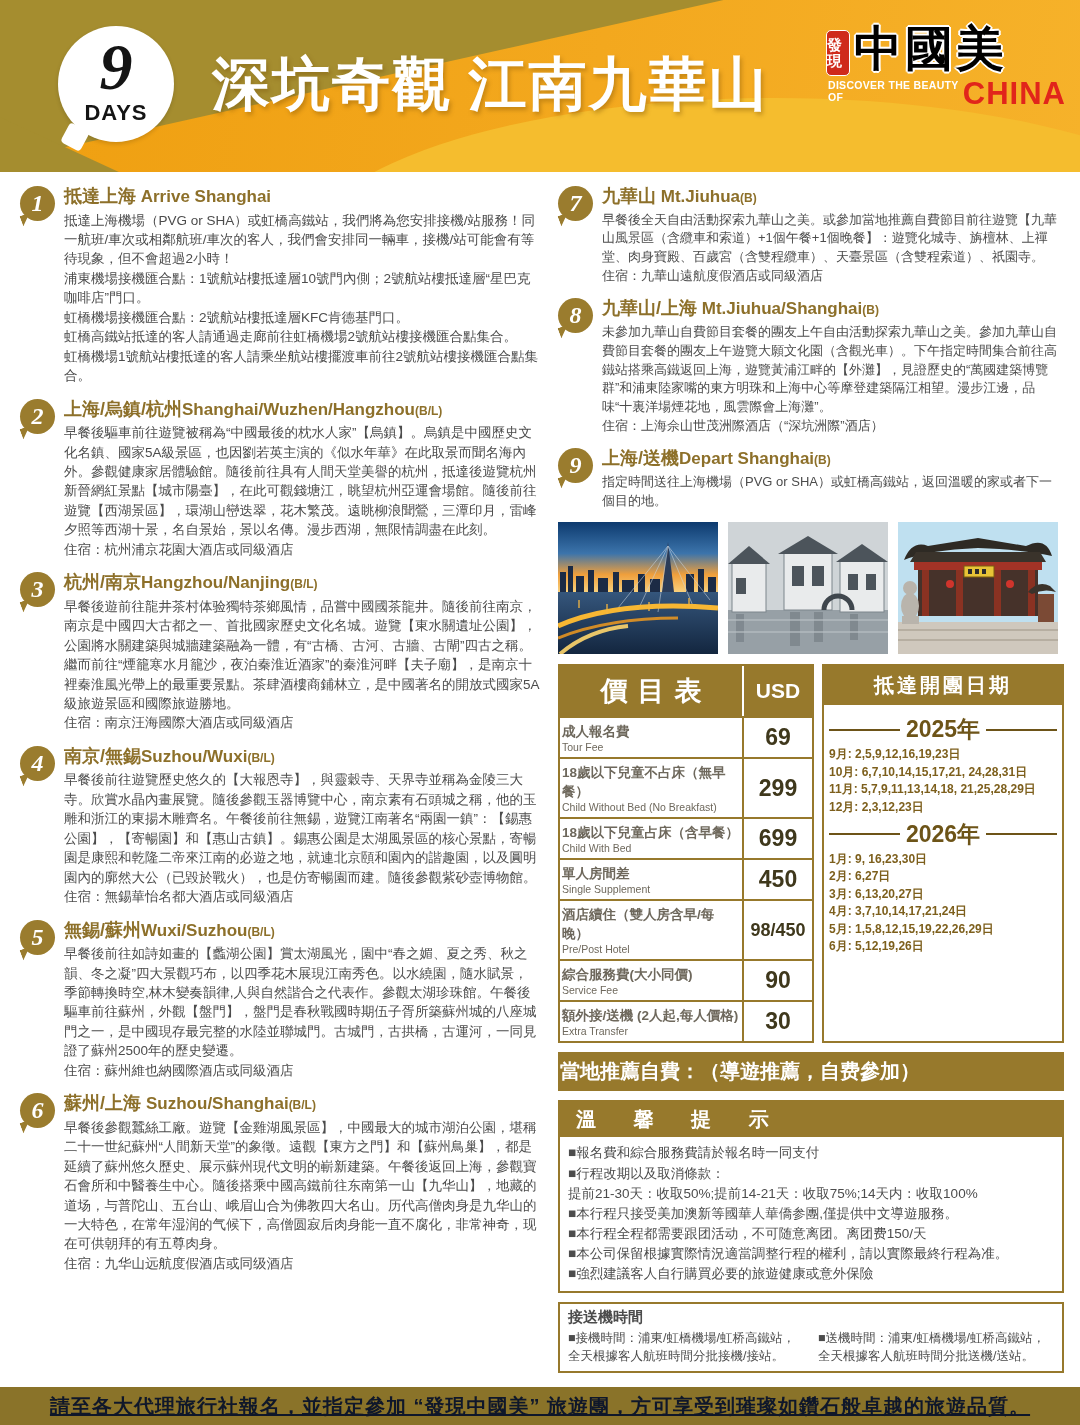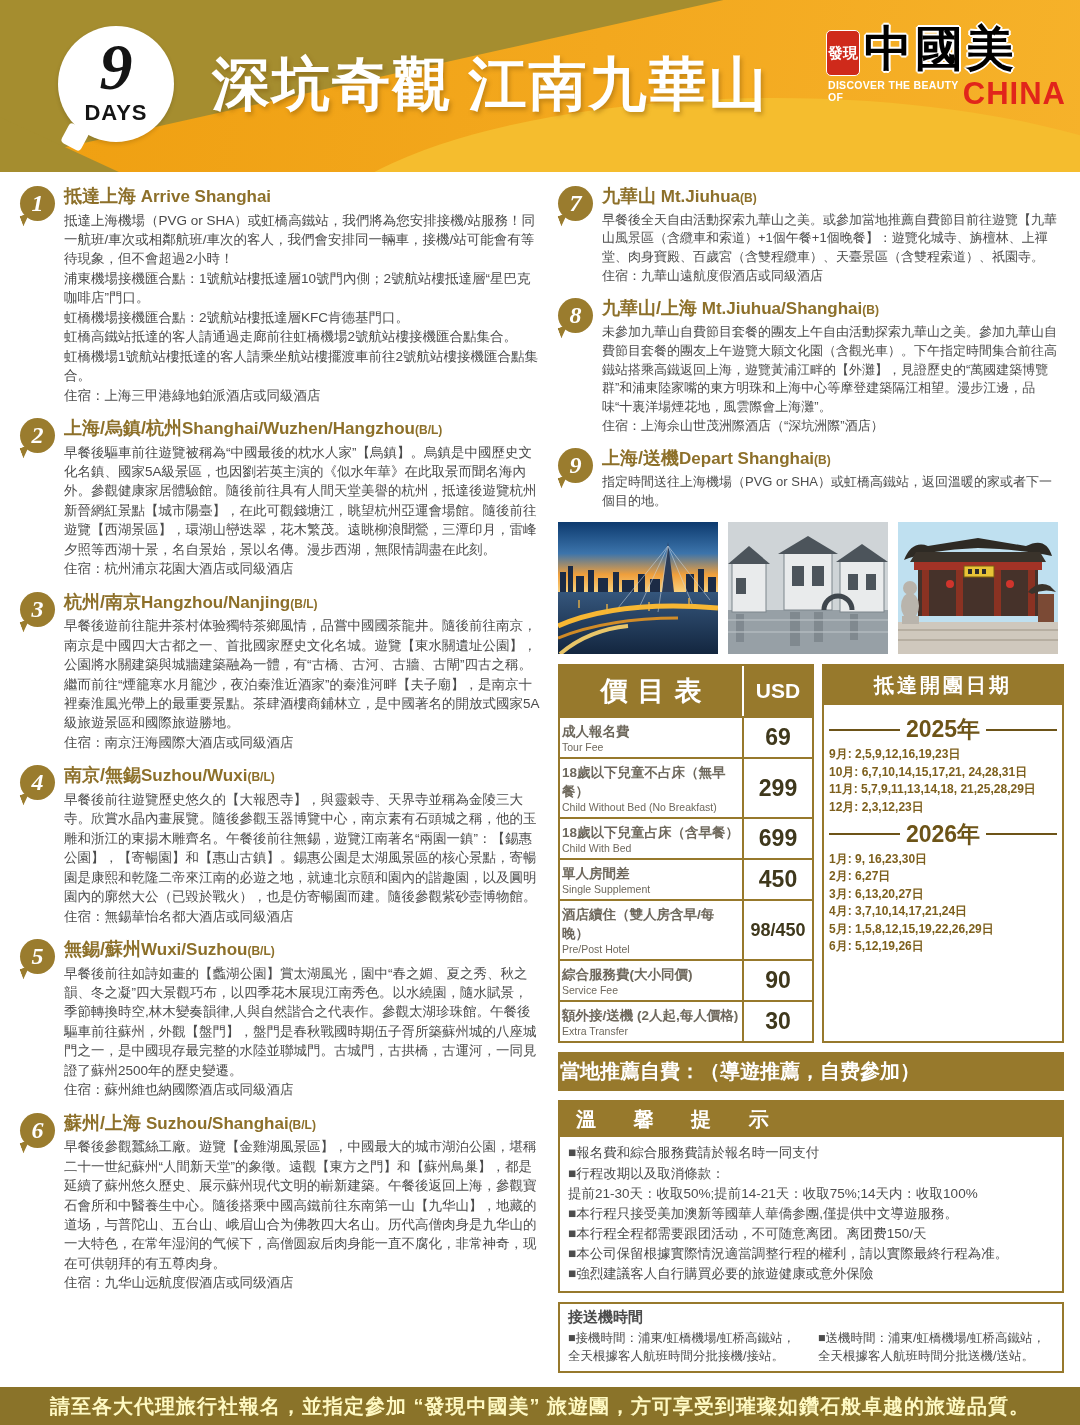--- a/index.html
+++ b/index.html
@@ -12,21 +12,21 @@
   .olive-tri { position:absolute; inset:0; background:#a58d2f; clip-path:polygon(0 0,67% 0,0 94%); }
   .swoosh { position:absolute; left:300px; top:98px; width:950px; height:320px; background:#f5bd2e; border-radius:50%; }
   .olive-corner { position:absolute; inset:0; background:#a58d2f; clip-path:polygon(0 100%,0 68%,11% 100%); }
   .bubble { position:absolute; left:58px; top:26px; width:116px; height:116px; background:#fff; border-radius:50%; text-align:center; box-shadow:0 2px 4px rgba(0,0,0,.15); }
   .bubble::after { content:""; position:absolute; left:6px; bottom:-6px; width:22px; height:22px; background:#fff; border-radius:4px; transform:rotate(28deg); }
   .bubble-nine { display:block; margin-top:8px; font:italic bold 66px "Liberation Serif", serif; color:#141414; line-height:1; }
   .bubble-days { display:block; font-size:22px; font-weight:bold; letter-spacing:1px; color:#141414; }
   .header-title { position:absolute; left:212px; top:46px; font-family:"Liberation Serif", serif; font-weight:bold; font-size:58px; color:#fff; letter-spacing:2px; white-space:nowrap; text-shadow:2px 3px 4px rgba(110,70,0,.35); }
   .logo { position:absolute; right:14px; top:24px; width:240px; }
   .logo-row { display:flex; align-items:flex-start; }
-  .seal { width:34px; height:46px; margin-top:6px; background:#cf2a1b; border:1px solid #fff; border-radius:5px; color:#fff; display:flex; flex-direction:column; align-items:center; justify-content:center; font-size:15px; font-weight:bold; line-height:1.1; }
+  .seal { width:24px; height:46px; margin-top:6px; background:#cf2a1b; border:1px solid #fff; border-radius:5px; color:#fff; display:flex; flex-direction:column; align-items:center; justify-content:center; font-size:15px; font-weight:bold; line-height:1.1; }
   .brand { margin-left:4px; font-family:"Liberation Serif", serif; font-weight:bold; font-size:48px; line-height:1.05; letter-spacing:3px; color:#000;
            text-shadow:-2px 0 #fff,2px 0 #fff,0 -2px #fff,0 2px #fff,-1px -1px #fff,1px 1px #fff,-1px 1px #fff,1px -1px #fff; }
   .tagline { display:flex; align-items:flex-end; margin-top:3px; margin-left:2px; }
   .tag-small { color:#fff; font-size:10.5px; font-weight:bold; letter-spacing:.3px; padding-bottom:4px; }
   .tag-china { color:#e1251b; font-size:31px; font-weight:bold; letter-spacing:1px; line-height:.85; margin-left:3px; }
 
   
   .content { display:flex; gap:18px; padding:13px 16px 0 20px; }
   .col-left  { width:520px; flex:none; }
   .col-right { flex:1; min-width:0; }
@@ -73,21 +73,21 @@
   .sp-body { padding:5px 8px 6px; font-size:13.5px; color:#4c4c4c; }
   .sp-item { margin:3px 0; line-height:1.4; }
   .tips-body { padding:5px 8px 6px; font-size:13.5px; color:#4c4c4c; line-height:1.42; }
   .tip { margin:1px 0; }
   .transfer-box { border:2px solid #97792c; margin-top:9px; padding:4px 8px 6px; }
   .tr-title { font-size:15px; font-weight:bold; color:#4c4c4c; }
   .tr-cols { display:flex; gap:14px; margin-top:2px; }
   .tr-col { flex:1; font-size:12.5px; color:#4c4c4c; line-height:1.45; white-space:pre-line; }
 
   
-  .footer { position:absolute; left:0; right:0; bottom:0; height:38px; background:#8a7329; color:#fef9c3; display:flex; align-items:center; justify-content:center; font-size:20px; font-weight:bold; letter-spacing:1px; }
+  .footer { position:absolute; left:0; right:0; bottom:0; height:38px; background:#8a7329; color:#0f172a; display:flex; align-items:center; justify-content:center; font-size:20px; font-weight:bold; letter-spacing:1px;text-decoration:underline; }
 </style>
 </head>
 <body>
 
 <div class="page">
 
   <div class="header">
     <div class="olive-tri"></div>
     <div class="swoosh"></div>
     <div class="olive-corner"></div>
@@ -115,21 +115,20 @@
       <div class="day">
         <div class="badge">
             <span>1</span>
           </div>
         <h3 class="day-title"><span class="t-zh">抵達上海</span><span class="t-en"> Arrive Shanghai</span><span class="t-meal"></span></h3>
         <p class="day-body">抵達上海機場（PVG or SHA）或虹橋高鐵站，我們將為您安排接機/站服務！同一航班/車次或相鄰航班/車次的客人，我們會安排同一輛車，接機/站可能會有等待現象，但不會超過2小時！
 浦東機場接機匯合點：1號航站樓抵達層10號門內側；2號航站樓抵達層“星巴克咖啡店”門口。
 虹橋機場接機匯合點：2號航站樓抵達層KFC肯德基門口。
 虹橋高鐵站抵達的客人請通過走廊前往虹橋機場2號航站樓接機匯合點集合。
 虹橋機場1號航站樓抵達的客人請乘坐航站樓擺渡車前往2號航站樓接機匯合點集合。</p>
-        <p class="day-hotel">住宿：上海三甲港綠地鉑派酒店或同級酒店</p>
       </div>
 
       <div class="day">
         <div class="badge">
             <span>2</span>
           </div>
         <h3 class="day-title"><span class="t-zh">上海/烏鎮/杭州</span><span class="t-en">Shanghai/Wuzhen/Hangzhou</span><span class="t-meal">(B/L)</span></h3>
         <p class="day-body">早餐後驅車前往遊覽被稱為“中國最後的枕水人家”【烏鎮】。烏鎮是中國歷史文化名鎮、國家5A級景區，也因劉若英主演的《似水年華》在此取景而聞名海內外。參觀健康家居體驗館。隨後前往具有人間天堂美譽的杭州，抵達後遊覽杭州新晉網紅景點【城市陽臺】，在此可觀錢塘江，眺望杭州亞運會場館。隨後前往遊覽【西湖景區】，環湖山巒迭翠，花木繁茂。遠眺柳浪聞鶯，三潭印月，雷峰夕照等西湖十景，名自景始，景以名傳。漫步西湖，無限情調盡在此刻。</p>
         <p class="day-hotel">住宿：杭州浦京花園大酒店或同級酒店</p>
       </div>

